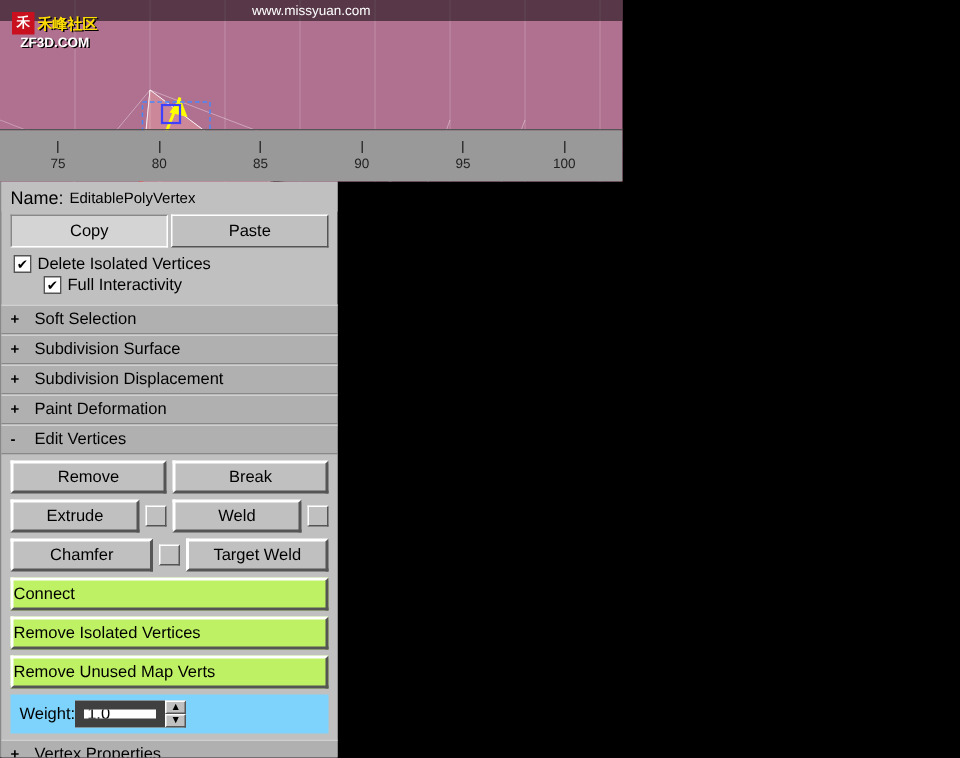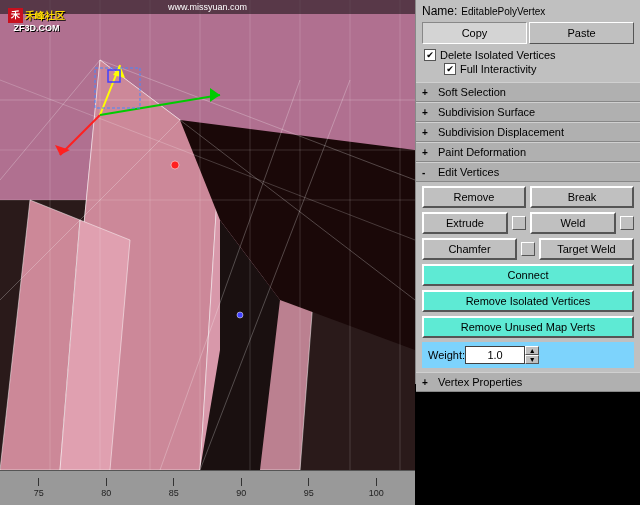--- a/index.html
+++ b/index.html
@@ -9,20 +9,21 @@
       overflow: hidden;
       font-family: Arial, sans-serif;
       font-size: 12px;
       background: #000;
     }
 
     #main-container {
       display: flex;
       width: 640px;
       height: 505px;
+      flex-direction: column;
     }
 
     
     #viewport {
       width: 415px;
       height: 505px;
       background: #b07090;
       position: relative;
       overflow: hidden;
     }
@@ -243,29 +244,29 @@
       border-top-color: #fff;
       border-left-color: #fff;
       border-bottom-color: #555;
       border-right-color: #555;
       flex-shrink: 0;
     }
 
     .ev-btn-full {
       width: 100%;
       height: 22px;
-      background: #5eead4;
+      background: #bef264;
       border: 2px solid;
       border-top-color: #fff;
       border-left-color: #fff;
       border-bottom-color: #555;
       border-right-color: #555;
       font-size: 11px;
       cursor: pointer;
-      text-align: center;
+      text-align: left;
       margin-bottom: 4px;
     }
 
     
     #weight-row {
       display: flex;
       align-items: center;
       gap: 0;
       padding: 4px 6px;
       background: #7dd3fc;
@@ -273,25 +274,24 @@
 
     .weight-label {
       font-size: 11px;
       color: #000;
     }
 
     .weight-input {
       width: 60px;
       height: 18px;
       background: #fff;
-      border: 1px solid #404040;
+      border: 6px solid #404040;
       font-size: 11px;
       padding: 0 2px;
       color: #000;
-      text-align: center;
     }
 
     .weight-spinner {
       display: flex;
       flex-direction: column;
       width: 14px;
     }
 
     .spin-btn {
       width: 14px;

